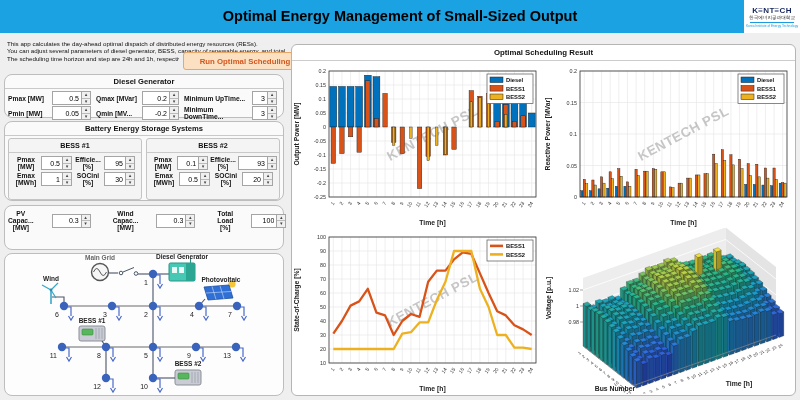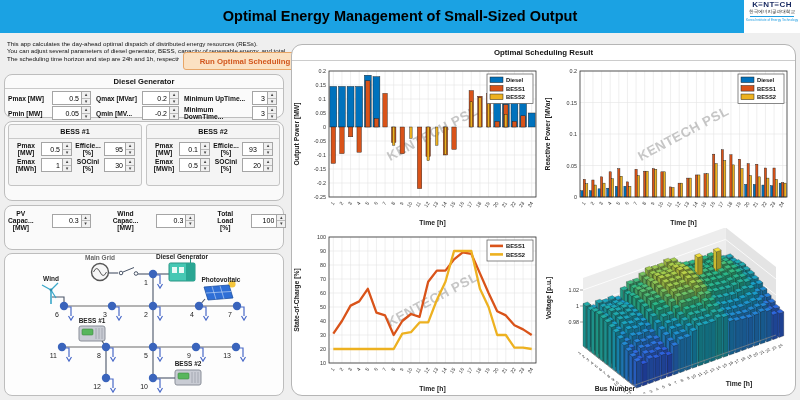--- a/index.html
+++ b/index.html
@@ -3,21 +3,21 @@
 <meta charset="utf-8">
 <style>
   html,body{margin:0;padding:0;width:800px;height:400px;overflow:hidden;
     background:#efefef;font-family:"Liberation Sans","DejaVu Sans",sans-serif;}
   #app{position:relative;width:800px;height:400px;}
   
   .header{position:absolute;left:0;top:0;width:800px;height:33px;background:#1ba2e3;}
   .header-title{position:absolute;left:0;top:0;width:800px;height:33px;line-height:33px;
     text-align:center;font-size:14.5px;font-weight:bold;color:#000;}
   .logo{position:absolute;right:0;top:0;width:56px;height:33px;background:#fff;
-    display:flex;flex-direction:column;align-items:center;}
+    display:flex;flex-direction:column;align-items:center;justify-content:center;}
   .logo-l1{font-size:8px;font-weight:bold;color:#15265e;letter-spacing:.3px;line-height:9px;}
   .logo-l2{font-size:4.6px;color:#1a1a1a;line-height:6px;}
   .logo-l3{font-size:3.2px;color:#1b9be0;line-height:4px;}
   .logo-bar{width:44px;height:1px;background:#1b9be0;margin:1px 0;}
   
   .desc{position:absolute;left:7px;top:40px;width:278px;font-size:6.2px;color:#111;line-height:7.4px;}
   .desc div{white-space:nowrap;overflow:hidden;}
   .run-btn{position:absolute;left:183px;top:52px;width:124px;height:18px;
     background:#fbe1c2;border:1px solid #e8a667;border-radius:3px;
     font-size:7.8px;font-weight:bold;color:#d2571e;cursor:pointer;
@@ -31,21 +31,21 @@
   .flabel2{font-size:6.7px;font-weight:bold;color:#111;line-height:7px;text-align:center;}
   .inwrap{display:flex;align-items:center;}
   .num{height:14px;box-sizing:border-box;border:1px solid #a5a5a5;background:#fff;
     font-size:7px;text-align:right;padding:0 2px;font-family:"Liberation Sans",sans-serif;}
   .spin{width:9px;height:14px;box-sizing:border-box;border:1px solid #a5a5a5;border-left:none;
     display:flex;flex-direction:column;background:#f0f0f0;}
   .spin div{flex:1;font-size:4.2px;line-height:5.6px;text-align:center;color:#444;}
   .spin div:first-child{border-bottom:1px solid #bbb;}
   
   .result{position:absolute;left:291px;top:44px;width:505px;height:352px;background:#fff;
-    border:1px solid #b5b5b5;border-radius:11px;box-sizing:border-box;}
+    border:1px solid #b5b5b5;border-radius:6px;box-sizing:border-box;}
   .result-title{font-size:7.8px;font-weight:bold;text-align:center;color:#111;
     padding:3px 0;border-bottom:1px solid #ccc;}
   .charts{position:absolute;left:0;top:17px;width:503px;height:333px;
     display:grid;grid-template-columns:251px 251px;grid-template-rows:166px 166px;}
   .charts svg{display:block;}
 </style>
 </head>
 <body>
 
 <div id="app">
@@ -118,20 +118,21 @@
           <input class="num" style="width: 16px;" value="3">
         <div class="spin">
             <div>▲</div>
             <div>▼</div>
           </div>
         </div>
     </div>
   </div>
 
   <div class="panel" style="left:4px;top:121px;width:280px;height:80px;">
+    <div class="panel-title">Battery Energy Storage Systems</div>
     <div style="display:flex;gap:4px;padding:2px 3px;">
       <div class="subpanel" style="width:134px;height:62px;">
         <div class="panel-title" style="font-size:7.2px;">BESS #1</div>
         <div class="frow" style="padding:3px 2px 0 2px;">
           <div class="flabel2" style="width:30px;"><span>Pmax</span><br><span>[MW]</span></div>
           <div class="inwrap">
               <input class="num" style="width: 22px;" value="0.5">
             <div class="spin">
                 <div>▲</div>
                 <div>▼</div>
@@ -171,21 +172,21 @@
           <div class="flabel2" style="width:30px;"><span>Pmax</span><br><span>[MW]</span></div>
           <div class="inwrap">
               <input class="num" style="width: 22px;" value="0.1">
             <div class="spin">
                 <div>▲</div>
                 <div>▼</div>
               </div>
             </div>
           <div class="flabel2" style="width:32px;"><span>Efficie...</span><br><span>[%]</span></div>
           <div class="inwrap">
-              <input class="num" style="width: 22px; text-align: center;" value="93">
+              <input class="num" style="width: 30px;" value="93">
             <div class="spin">
                 <div>▲</div>
                 <div>▼</div>
               </div>
             </div>
         </div>
         <div class="frow" style="padding:2px 2px 0 2px;">
           <div class="flabel2" style="width:30px;"><span>Emax</span><br><span>[MWh]</span></div>
           <div class="inwrap">
               <input class="num" style="width: 22px;" value="0.5">

